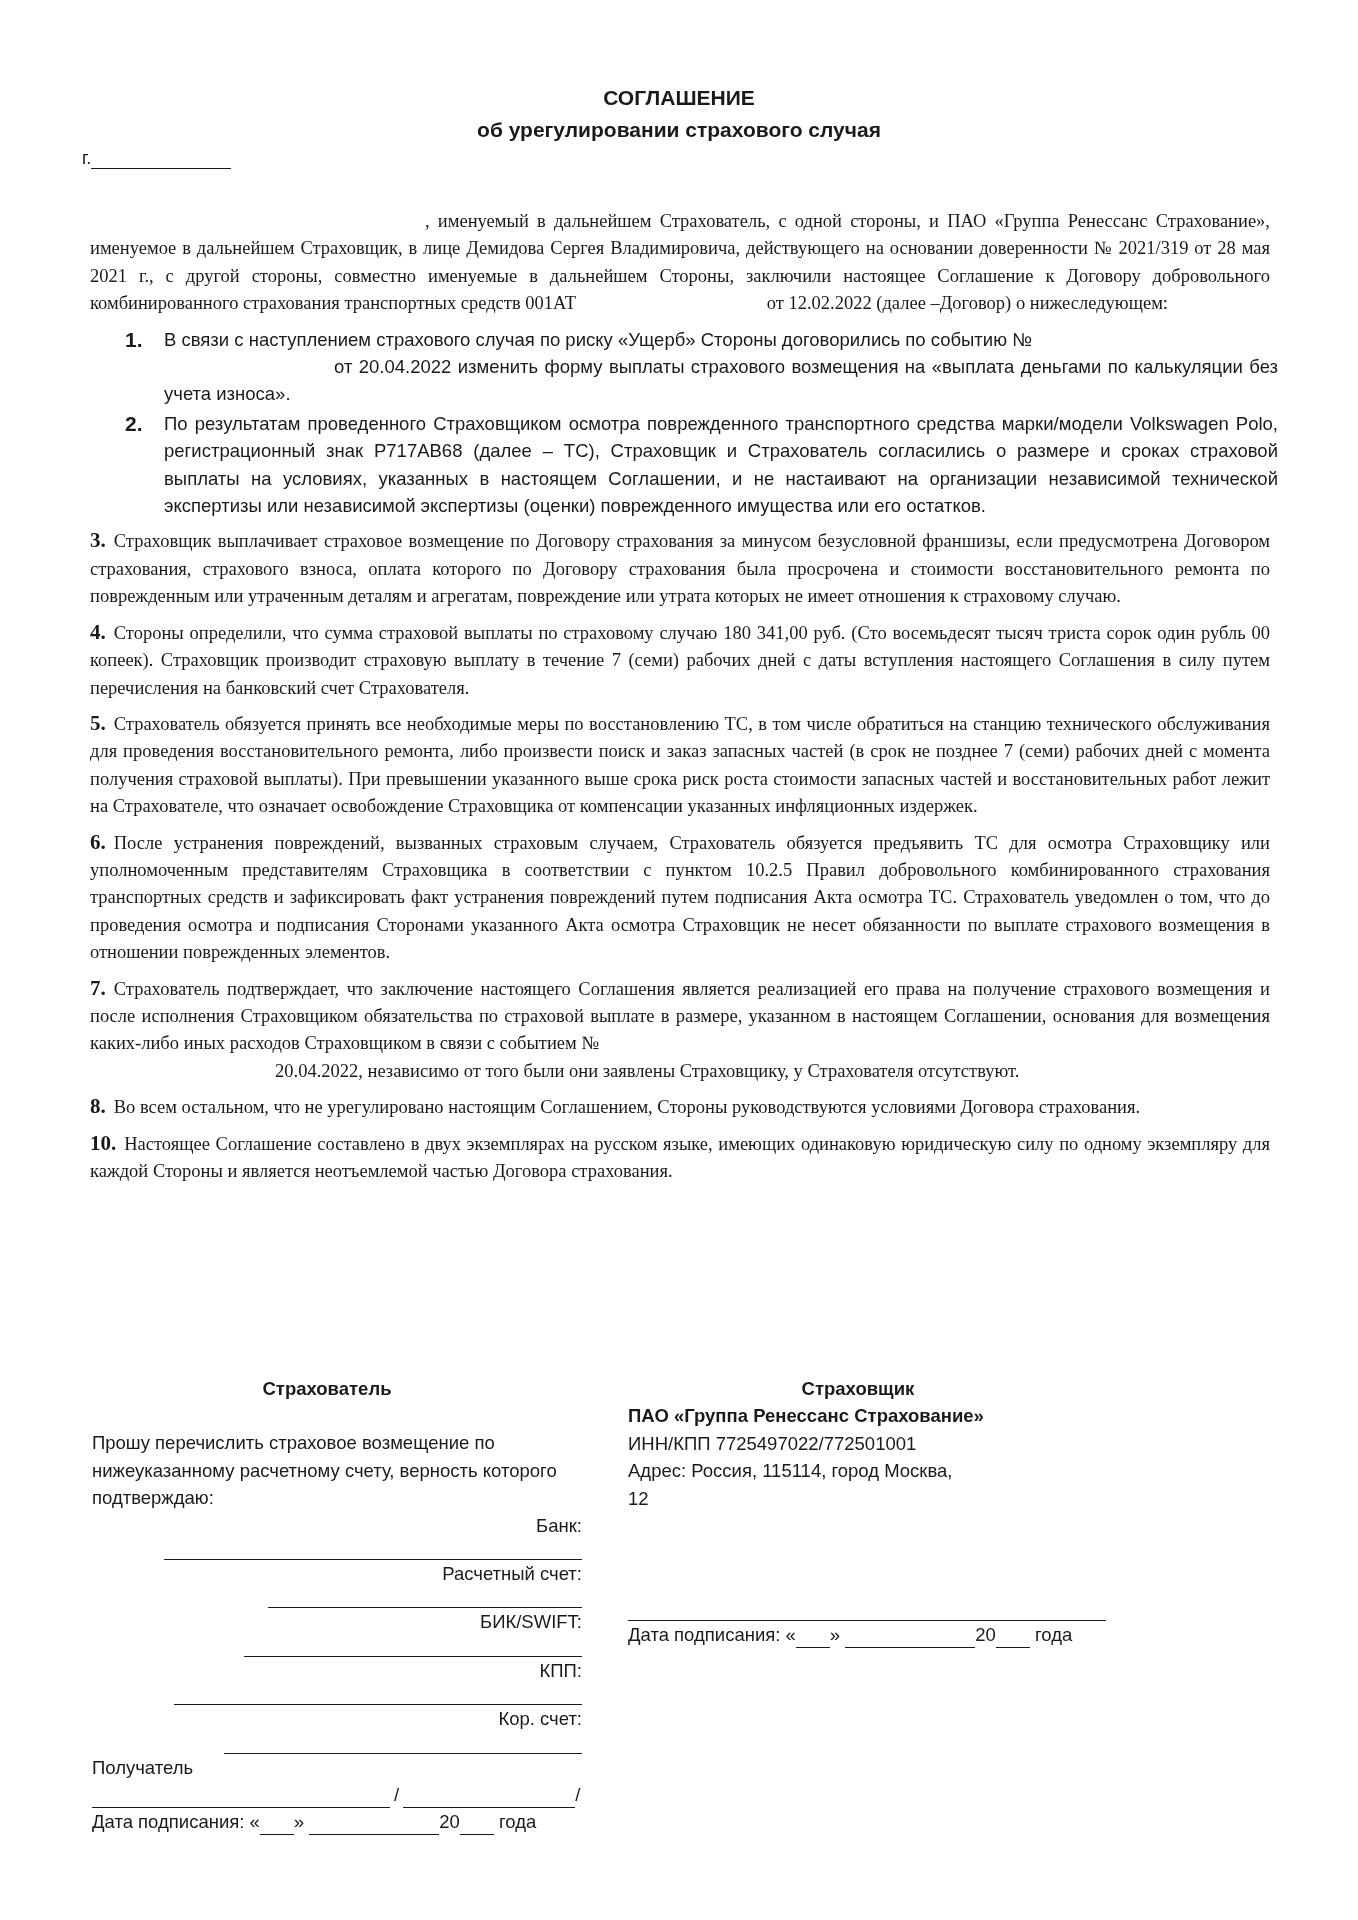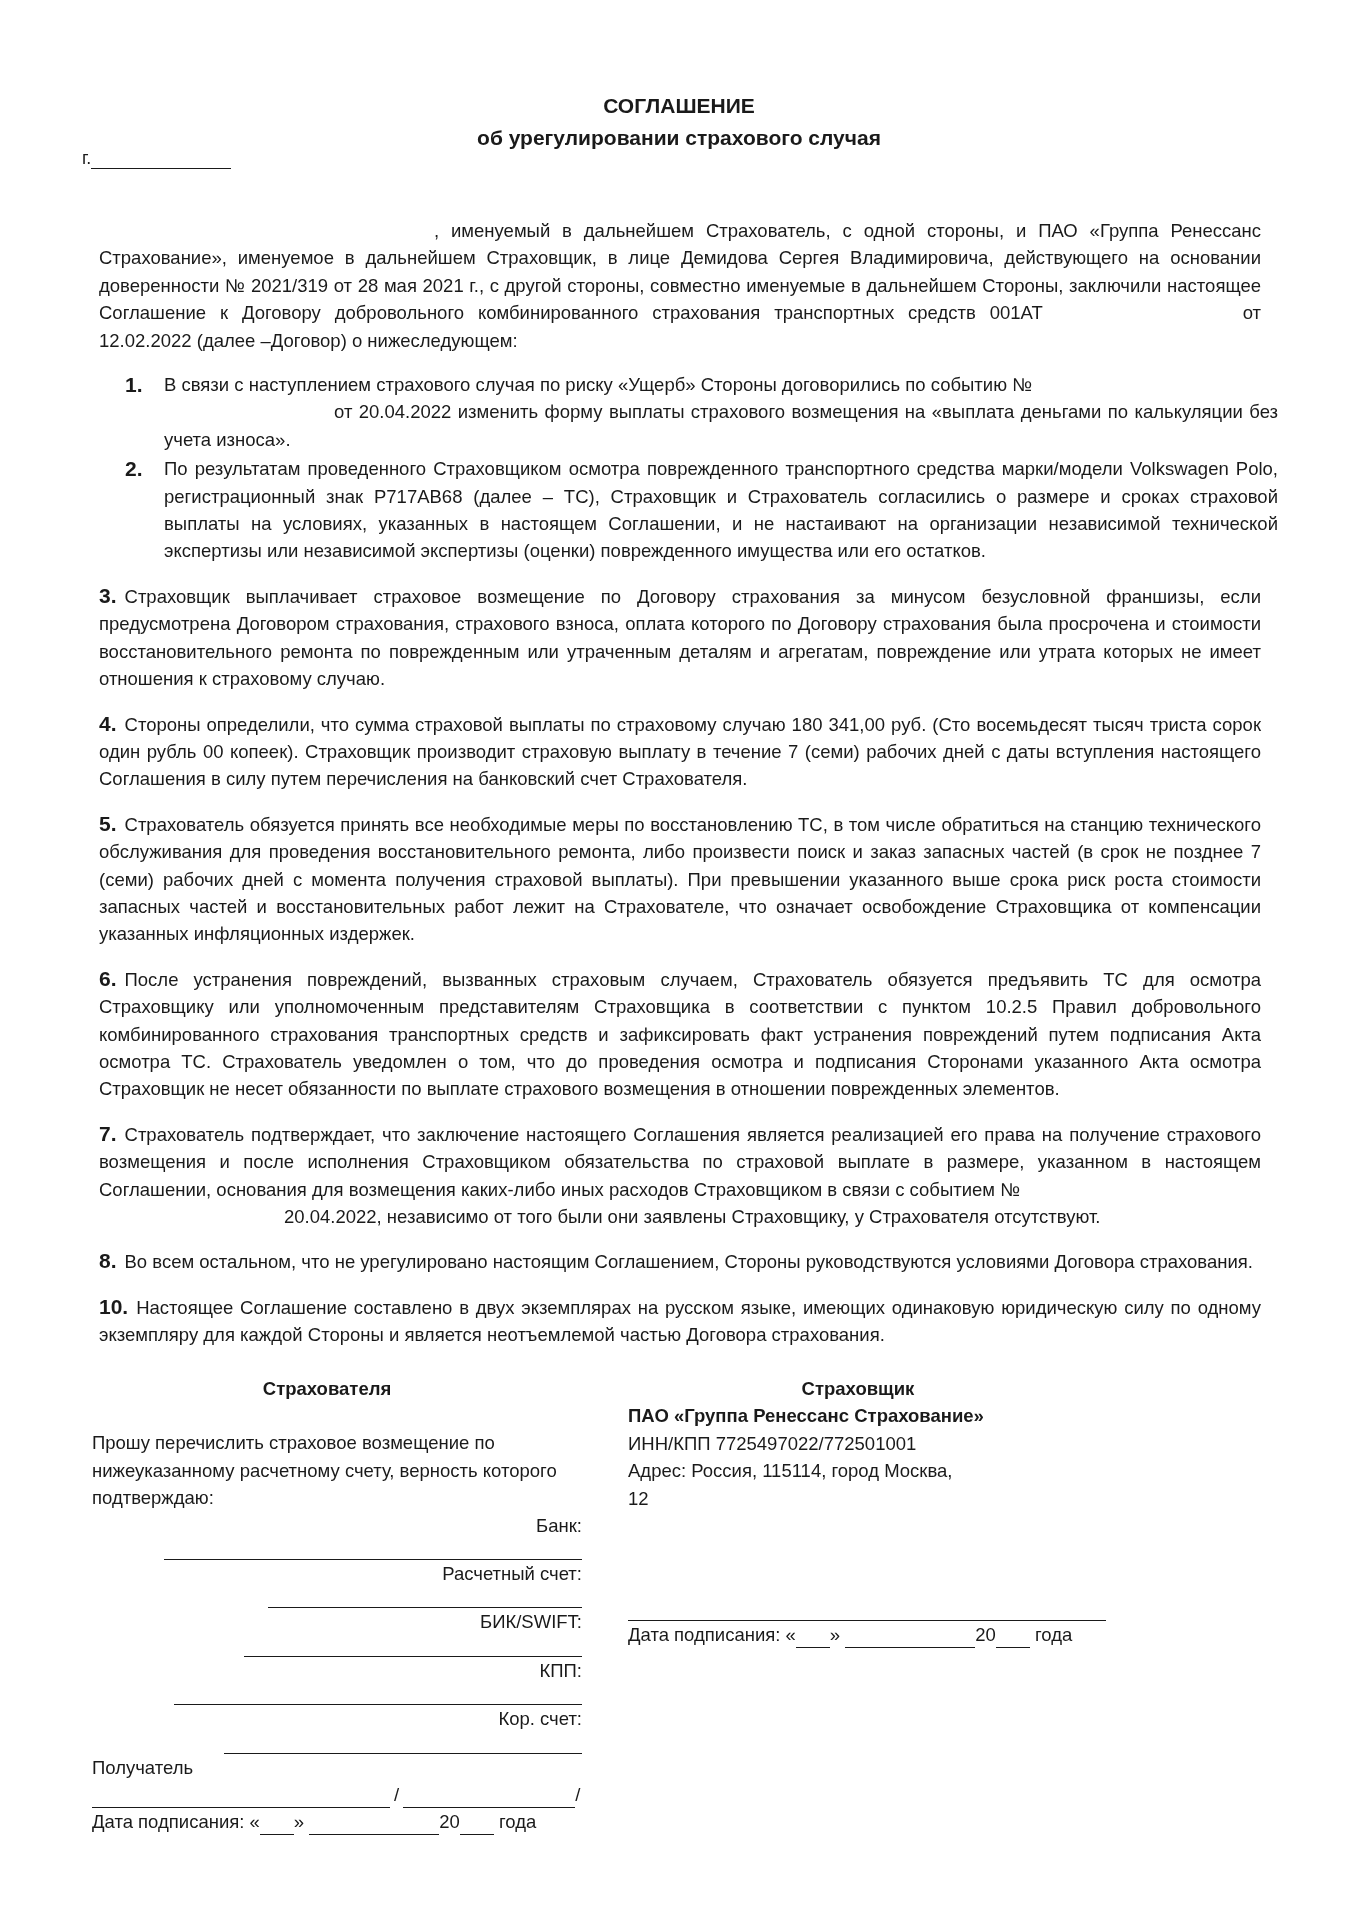--- a/index.html
+++ b/index.html
@@ -4,31 +4,31 @@
 <style>
   html, body { margin: 0; padding: 0; background: #ffffff; }
   body {
     width: 1358px; height: 1920px; position: relative; overflow: hidden;
     font-family: "Liberation Sans", "DejaVu Sans", sans-serif;
     color: #1a1a1a;
   }
   .page { position: absolute; left: 0; top: 0; width: 1358px; height: 1920px; }
   .title {
     position: absolute; left: 0; width: 1358px; text-align: center;
-    font-weight: bold; font-size: 21px; margin-top: 8px;
+    font-weight: bold; font-size: 21px;
   }
   .title.t1 { top: 86px; }
   .title.t2 { top: 118px; }
   .city { position: absolute; left: 82px; top: 148px; font-size: 18px; }
   .uline { display: inline-block; border-bottom: 1.5px solid #1a1a1a; height: 18px; vertical-align: bottom; }
   .body {
     position: absolute; left: 82px; width: 1196px; top: 200px;
     font-size: 18.5px; line-height: 27.4px; text-align: justify;
   }
-  .body p { margin: 17px; }
+  .body p { margin: 8px; font-family: Liberation Serif, serif; }
   .intro .gap1 { display: inline-block; width: 335px; }
   .intro .gap2 { display: inline-block; width: 186px; }
   .item-indent { position: relative; padding-left: 82px; margin-top: 2px; }
   .item-indent .num { position: absolute; left: 43px; top: 0; font-weight: bold; font-size: 21px; }
   .item { margin-top: 4px; }
   .item .num { font-weight: bold; font-size: 21px; margin-right: 8px; }
   .gap-ev { display: inline-block; width: 170px; }
   .gap-ev2 { display: inline-block; width: 185px; }
   .sig {
     position: absolute; top: 1375px; font-size: 18.5px; line-height: 27.4px;
@@ -78,21 +78,21 @@
     <p class="item"><span class="num">3.</span><span>Страховщик выплачивает страховое возмещение по Договору страхования за минусом безусловной франшизы, если предусмотрена Договором страхования, страхового взноса, оплата которого по Договору страхования была просрочена и стоимости восстановительного ремонта по поврежденным или утраченным деталям и агрегатам, повреждение или утрата которых не имеет отношения к страховому случаю.</span></p>
     <p class="item"><span class="num">4.</span><span>Стороны определили, что сумма страховой выплаты по страховому случаю 180 341,00 руб. (Сто восемьдесят тысяч триста сорок один рубль  00 копеек). Страховщик производит страховую выплату в течение 7 (семи) рабочих дней с даты вступления настоящего Соглашения в силу путем перечисления на банковский счет Страхователя.</span></p>
     <p class="item"><span class="num">5.</span><span>Страхователь обязуется принять все необходимые меры по восстановлению ТС, в том числе обратиться на станцию технического обслуживания для проведения восстановительного ремонта, либо произвести поиск и заказ запасных частей (в срок не позднее 7 (семи) рабочих дней с момента получения страховой выплаты). При превышении указанного выше срока риск роста стоимости запасных частей и восстановительных работ лежит на Страхователе, что означает освобождение Страховщика от компенсации указанных инфляционных издержек.</span></p>
     <p class="item"><span class="num">6.</span><span>После устранения повреждений, вызванных страховым случаем, Страхователь обязуется предъявить ТС для осмотра Страховщику или уполномоченным представителям Страховщика в соответствии с пунктом 10.2.5 Правил добровольного комбинированного страхования транспортных средств и зафиксировать факт устранения повреждений путем подписания Акта осмотра ТС. Страхователь уведомлен о том, что до проведения осмотра и подписания Сторонами указанного Акта осмотра Страховщик не несет обязанности по выплате страхового возмещения в отношении поврежденных элементов.</span></p>
     <p class="item"><span class="num">7.</span><span>Страхователь подтверждает, что заключение настоящего Соглашения является реализацией его права на получение страхового возмещения и после исполнения Страховщиком обязательства по страховой выплате в размере, указанном в настоящем Соглашении, основания для возмещения каких-либо иных расходов Страховщиком в связи с событием №</span><br><span class="gap-ev2"></span><span>20.04.2022, независимо от того были они заявлены Страховщику, у Страхователя отсутствуют.</span></p>
     <p class="item"><span class="num">8.</span><span>Во всем остальном, что не урегулировано настоящим Соглашением, Стороны руководствуются условиями Договора страхования.</span></p>
     <p class="item"><span class="num">10.</span><span>Настоящее Соглашение составлено в двух экземплярах на русском языке, имеющих одинаковую юридическую силу по одному экземпляру для каждой Стороны и является неотъемлемой частью Договора страхования.</span></p>
   </div>
 
   <div class="sig left">
-    <div class="head">Страхователя</div>
+    <div class="head">Страхователь</div>
     <div style="height:27px"></div>
     <div style="width:470px">Прошу перечислить страховое возмещение по нижеуказанному расчетному счету, верность которого подтверждаю:</div>
     <div class="field">
         <span>Банк:</span>
         <span class="fill" style="width:418px"></span>
       </div>
     <div class="field">
         <span>Расчетный счет:</span>
         <span class="fill" style="width:314px"></span>
       </div>

